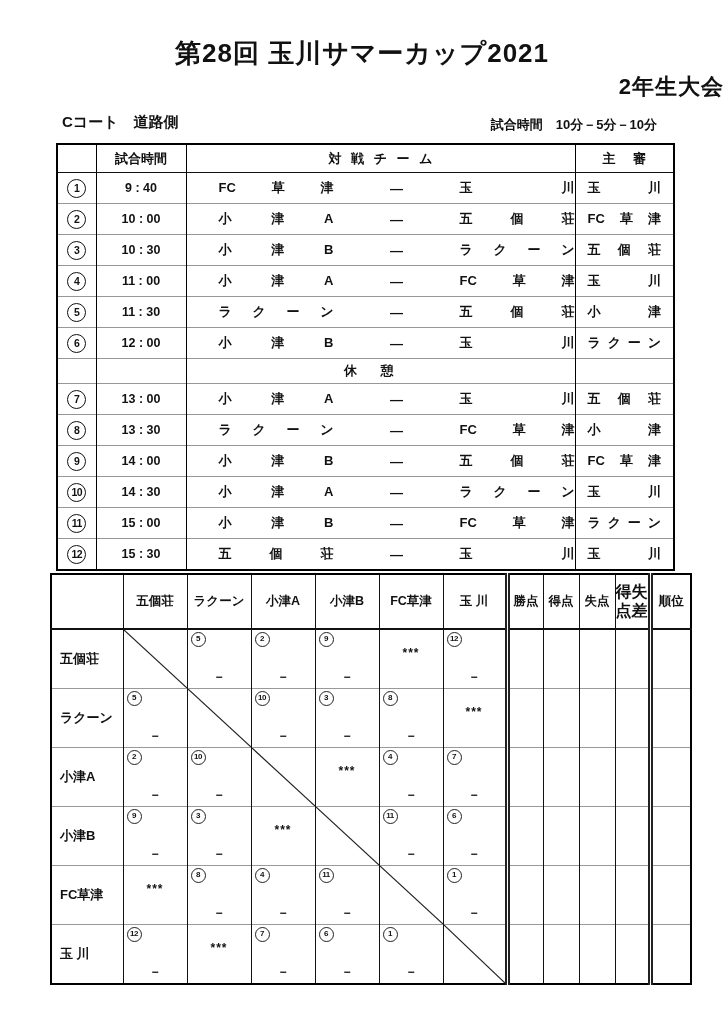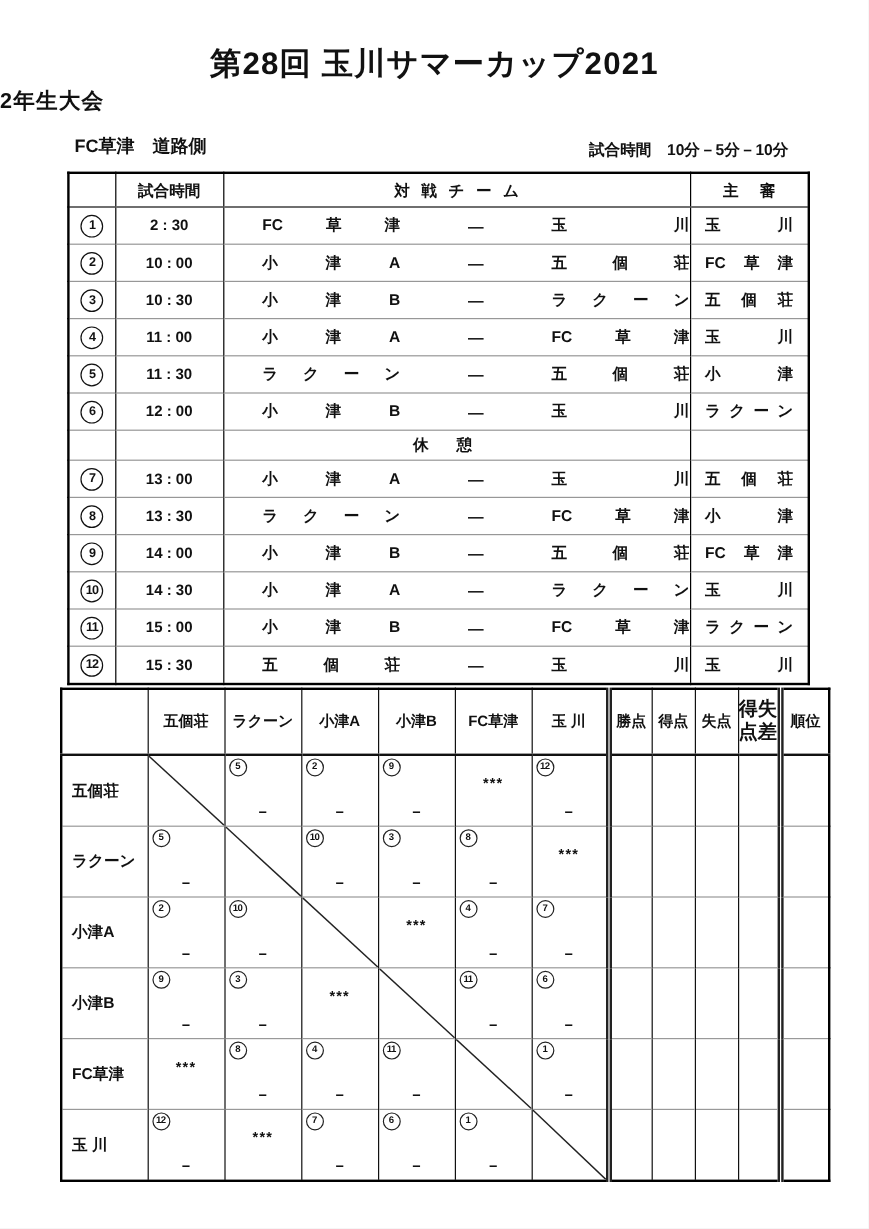--- a/index.html
+++ b/index.html
@@ -3,21 +3,21 @@
 <meta charset="utf-8">
 <style>
   html,body { margin:0; padding:0; background:#e8e8e8; }
   .sheet {
     position:relative; width:724px; height:1024px; background:#ffffff;
     font-family:Liberation Sans, sans-serif;
     font-weight:bold; color:#111; overflow:hidden;
   }
   
   .title    { position:absolute; top:36px;  left:0; width:100%; text-align:center; font-size:26px; letter-spacing:1px; }
-  .subtitle { position:absolute; top:72px;  left:0; width:100%; text-align:left; font-size:18px; letter-spacing:1px; }
+  .subtitle { position:absolute; top:72px;  left:0; width:100%; text-align:right; font-size:22px; letter-spacing:1px; }
   .court    { position:absolute; top:113px; left:62px; font-size:15px; }
   .duration { position:absolute; top:116px; right:67px; font-size:13px; }
 
   
   table { border-collapse:collapse; table-layout:fixed; }
   .sched { position:absolute; left:56px; top:143px; width:617px; border:2px solid #000; }
   .sched th, .sched td { padding:0; vertical-align:middle; }
   .sched th { height:27px; font-size:13px; border-left:1.5px solid #000; border-bottom:1.8px solid #111; }
   .sched td { height:30px; font-size:13px; border-left:1.5px solid #000; border-top:1px solid #979797; }
   .sched .th-time  { text-align:center; }
@@ -57,42 +57,42 @@
   .mstar { position:absolute; top:40%; left:0; width:100%; transform:translateY(-50%); font-size:12px; letter-spacing:1px; text-align:center; }
   .mmark { position:absolute; bottom:4px; left:0; width:100%; font-size:12px; text-align:center; }
 </style>
 </head>
 <body>
 
 <div class="sheet">
 
   <div class="title">第28回 玉川サマーカップ2021</div>
   <div class="subtitle">2年生大会</div>
-  <div class="court">FC草津　道路側</div>
+  <div class="court">Cコート　道路側</div>
   <div class="duration">試合時間　10分－5分－10分</div>
 
   <table class="sched">
     <colgroup>
         <col style="width:39px">
         <col style="width:90px">
         <col style="width:389px">
         <col style="width:99px">
       </colgroup>
     <thead>
       <tr>
         <th class="c-no"></th>
         <th class="th-time">試合時間</th>
         <th class="th-teams">対 戦 チ ー ム</th>
         <th class="th-ref">主 審</th>
       </tr>
     </thead>
     <tbody>
       <tr>
         <td class="c-no"><span class="circ">1</span></td>
-        <td class="c-time">2 : 30</td>
+        <td class="c-time">9 : 40</td>
         <td class="c-teams">
             <div class="teams-flex">
               <span class="teamname home">FC草津</span>
               <span class="vs">—</span>
               <span class="teamname away">玉川</span>
             </div>
           </td>
         <td class="c-ref">
             <span class="c-ref-inner">玉川</span>
           </td>

